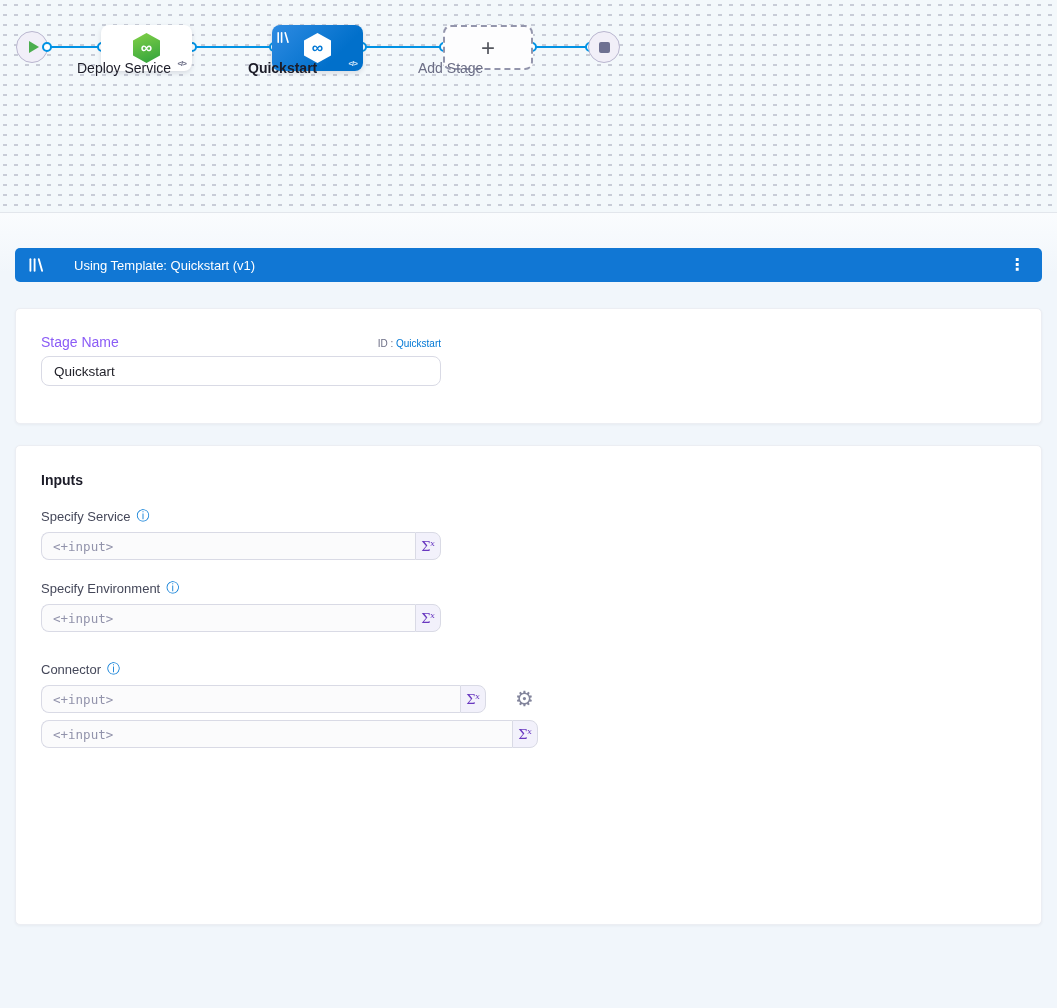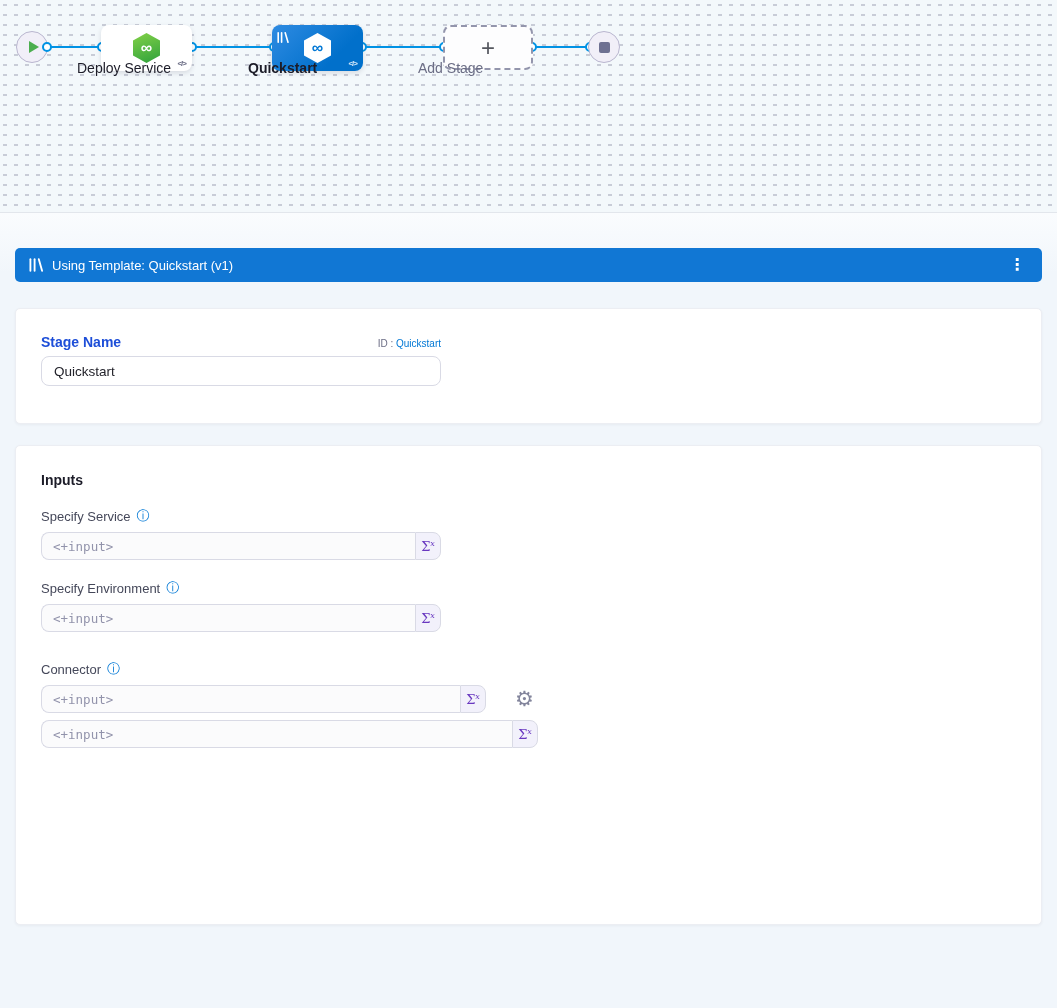--- a/index.html
+++ b/index.html
@@ -69,32 +69,32 @@
     font-size: 14px; color: #1C1C28;
   }
   .node-label.bold { font-weight: 600; }
   .node-label.muted { color: #6B6D85; font-weight: 400; }
 
   
   .content { padding: 35px 15px 0 15px; background: linear-gradient(#FAFCFE, #F1F6FB 60px); }
 
   .banner {
     height: 34px; background: #1177D4; border-radius: 5px;
-    display: flex; align-items: center; padding: 0 14px; color: #fff;
+    display: flex; align-items: center; padding: 0 14px; color: #fff; gap: 22px;
   }
   .banner-text { font-size: 13px; margin-left: 9px; flex: 1; }
   .kebab { font-size: 16px; font-weight: bold; cursor: pointer; padding: 0 3px; line-height: 1; }
 
   .card {
     background: #ffffff; border: 1px solid #ECEEF3; border-radius: 5px;
     box-shadow: 0 1px 3px rgba(40,41,61,0.05);
   }
   .stage-card { margin-top: 26px; height: 116px; padding: 25px; }
   .label-row { width: 400px; display: flex; justify-content: space-between; align-items: baseline; }
-  .field-label { font-size: 14px; color: #1d4ed8; font-weight: 700; }
+  .field-label { font-size: 14px; color: #8b5cf6; font-weight: 400; }
   .id-wrap { font-size: 10px; color: #6B6D85; }
   .id-link { color: #0278D5; text-decoration: none; cursor: pointer; }
   .stage-input {
     margin-top: 6px; width: 400px; height: 30px;
     border: 1px solid #D9DAE5; border-radius: 8px; background: #fff;
     padding: 0 12px; font-size: 13.5px; color: #22222A;
     font-family: "Liberation Sans", sans-serif; outline: none;
   }
 
   .section-title { margin-top: 42px; font-size: 16px; font-weight: bold; color: #1C1C28; }

